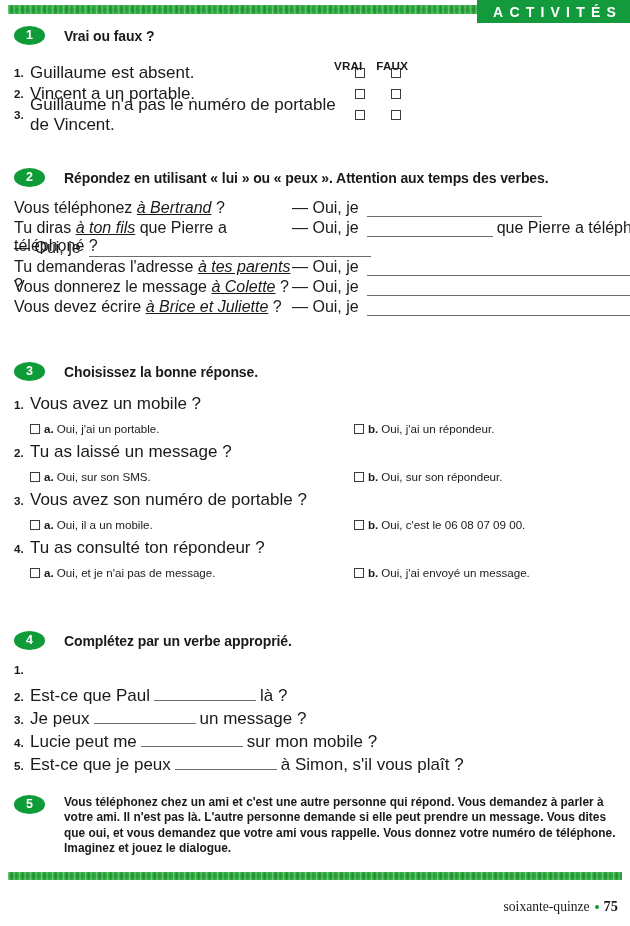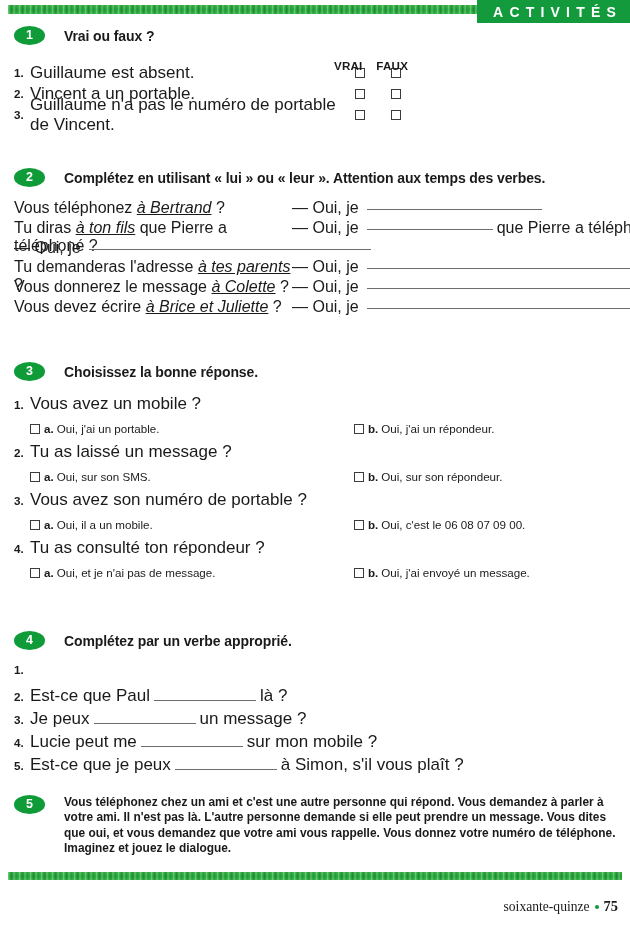--- a/index.html
+++ b/index.html
@@ -126,21 +126,21 @@
 
   
   #sec2 { top: 168px; }
   .s2-list { margin-top: 12px; }
   .s2-row {
     display: flex;
     align-items: baseline;
     height: 19.8px;
   }
   .s2-q { width: 278px; flex: 0 0 278px; }
-  .s2-a { display: flex; align-items: flex-start; white-space: nowrap; }
+  .s2-a { display: flex; align-items: flex-end; white-space: nowrap; }
   .dash { margin-right: 4px; }
   .fill {
     display: inline-block;
     border-bottom: 1px solid #6d6d6d;
     height: 10px;
     margin: 0 4px;
   }
 
   
   #sec3 { top: 362px; }
@@ -256,21 +256,21 @@
   </div>
   <div class="vf-head">
     <span>VRAI</span>
     <span style="display:inline-block;width:7px"></span>
     <span>FAUX</span>
   </div>
 
   <div class="section" id="sec2">
     <div class="ex-head">
       <span class="ex-badge">2</span>
-      <span class="ex-title">Complétez en utilisant « lui » ou « leur ». Attention aux temps des verbes.</span>
+      <span class="ex-title">Répondez en utilisant « lui » ou « peux ». Attention aux temps des verbes.</span>
     </div>
     <div class="s2-list" id="s2-list">
         <div class="s2-row">
           <span class="s2-q"><span>Vous téléphonez </span><em class="it">à Bertrand</em><span> ?</span></span>
           <span class="s2-a">
             <span class="dash">— Oui, je</span>
             <span class="fill" style="width: 175px;"></span>
           </span>
         </div>
         <div class="s2-row">

